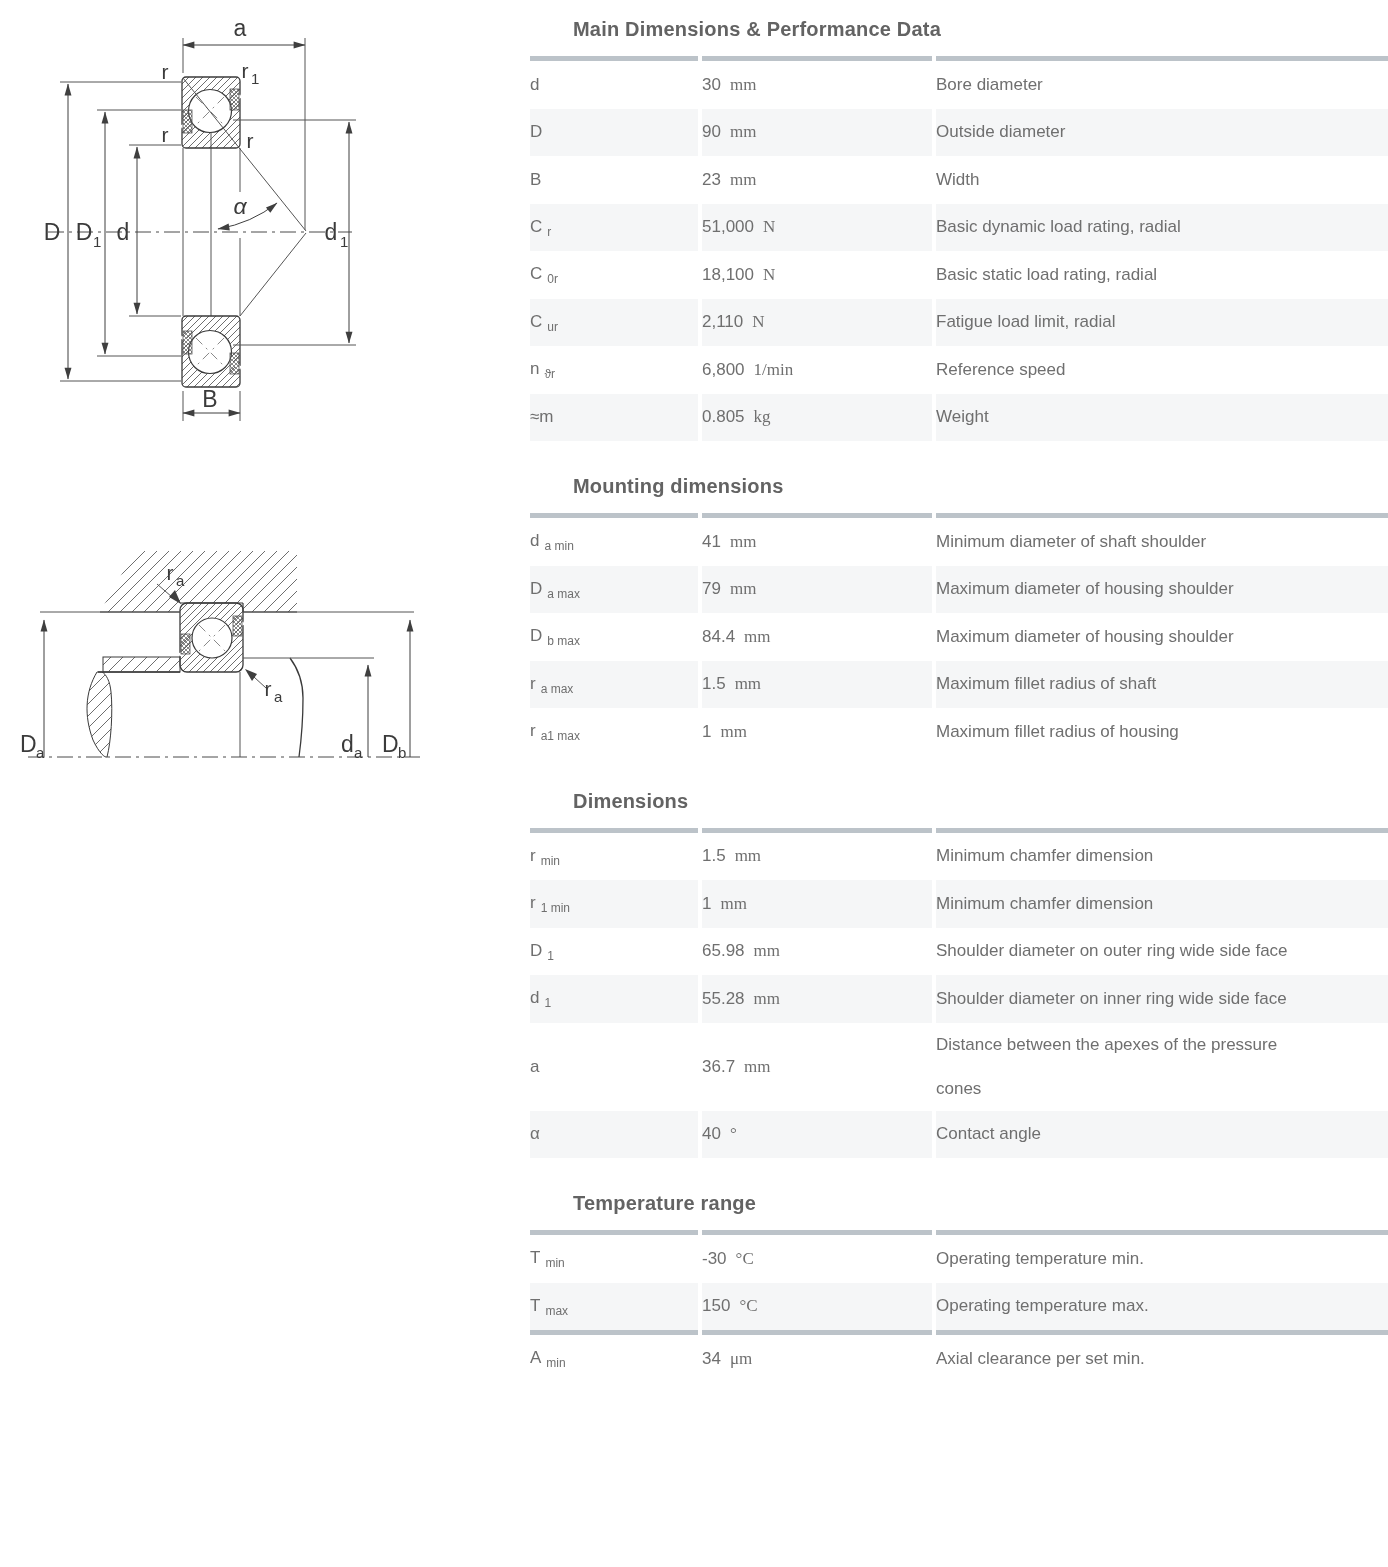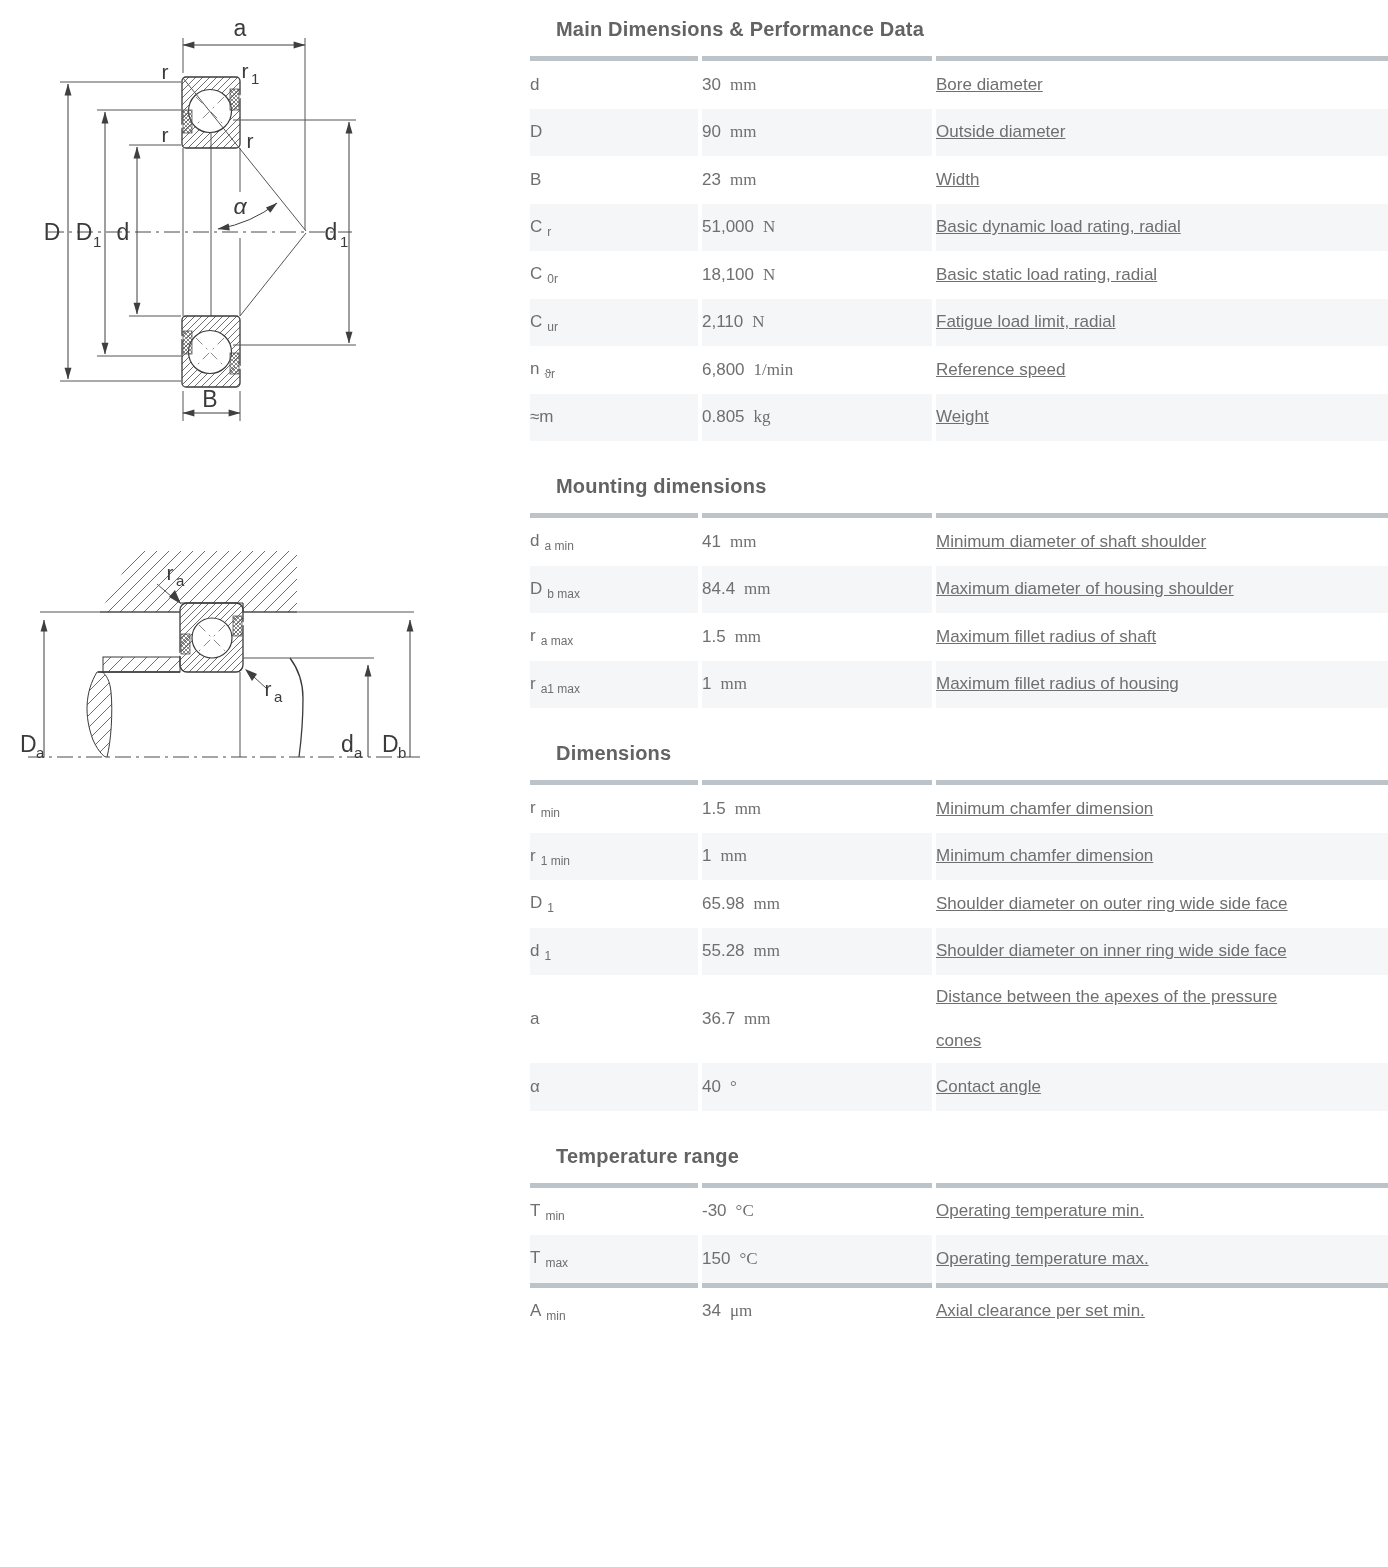--- a/index.html
+++ b/index.html
@@ -15,29 +15,29 @@
   .axis{stroke:#4a4a4a;stroke-width:1;fill:none;stroke-dasharray:16 5 3 5;}
   .balldash{stroke:#8a8a8a;stroke-width:1;fill:none;stroke-dasharray:9 5 2 5;}
   .gap{stroke:#ffffff;stroke-width:3.4;fill:none;}
   .svgtxt{fill:#3b3b3b;font-family:"Liberation Sans",sans-serif;font-size:23px;}
   .svgsub{fill:#3b3b3b;font-family:"Liberation Sans",sans-serif;font-size:15px;}
   .svgsmall{fill:#3b3b3b;font-family:"Liberation Sans",sans-serif;font-size:21px;}
   .svgit{font-style:italic;}
 
   
   #spec-panel{position:absolute;left:530px;top:0;width:858px;}
-  .sec-title{font-size:20px;font-weight:bold;color:#636363;margin:34px 0 15px 26px;letter-spacing:.2px;}
+  .sec-title{font-size:20px;font-weight:bold;color:#636363;margin:34px 0 15px 43px;letter-spacing:.2px;}
   section:first-child .sec-title{margin-top:18px;}
   table.spec{border-collapse:separate;border-spacing:4px 0;width:calc(100% + 8px);margin:0 -4px;table-layout:fixed;}
   table.spec th{height:5px;padding:0;background:#bcc3c9;}
   table.spec td{height:47.5px;line-height:44px;vertical-align:middle;color:#6f6f6f;
                 font-size:17px;padding:0;}
   td.c1{padding-left:28px;}
   td.c2{padding-left:25px;}
-  td.c3{padding-left:22px;white-space:pre-line;text-decoration:underline;}
+  td.c3{padding-left:22px;white-space:pre-line;}
   .sub{font-size:12px;margin-left:5px;position:relative;top:4px;color:#6f6f6f;}
   .unit{margin-left:9px;font-family:Liberation Serif, serif;}
   tbody tr:nth-child(even) td{background:#f5f6f7;}
 </style>
 </head>
 <body>
 
 <div id="page">
 
   <div id="diagram-panel">
@@ -260,20 +260,25 @@
               <th></th>
             </tr>
           </thead>
           <tbody>
             <tr>
               <td class="c1"><span>d</span><span class="sub">a min</span></td>
               <td class="c2"><span>41</span><span class="unit">mm</span></td>
               <td class="c3">Minimum diameter of shaft shoulder</td>
             </tr>
             <tr>
+              <td class="c1"><span>D</span><span class="sub">a max</span></td>
+              <td class="c2"><span>79</span><span class="unit">mm</span></td>
+              <td class="c3">Maximum diameter of housing shoulder</td>
+            </tr>
+            <tr>
               <td class="c1"><span>D</span><span class="sub">b max</span></td>
               <td class="c2"><span>84.4</span><span class="unit">mm</span></td>
               <td class="c3">Maximum diameter of housing shoulder</td>
             </tr>
             <tr>
               <td class="c1"><span>r</span><span class="sub">a max</span></td>
               <td class="c2"><span>1.5</span><span class="unit">mm</span></td>
               <td class="c3">Maximum fillet radius of shaft</td>
             </tr>
             <tr>

